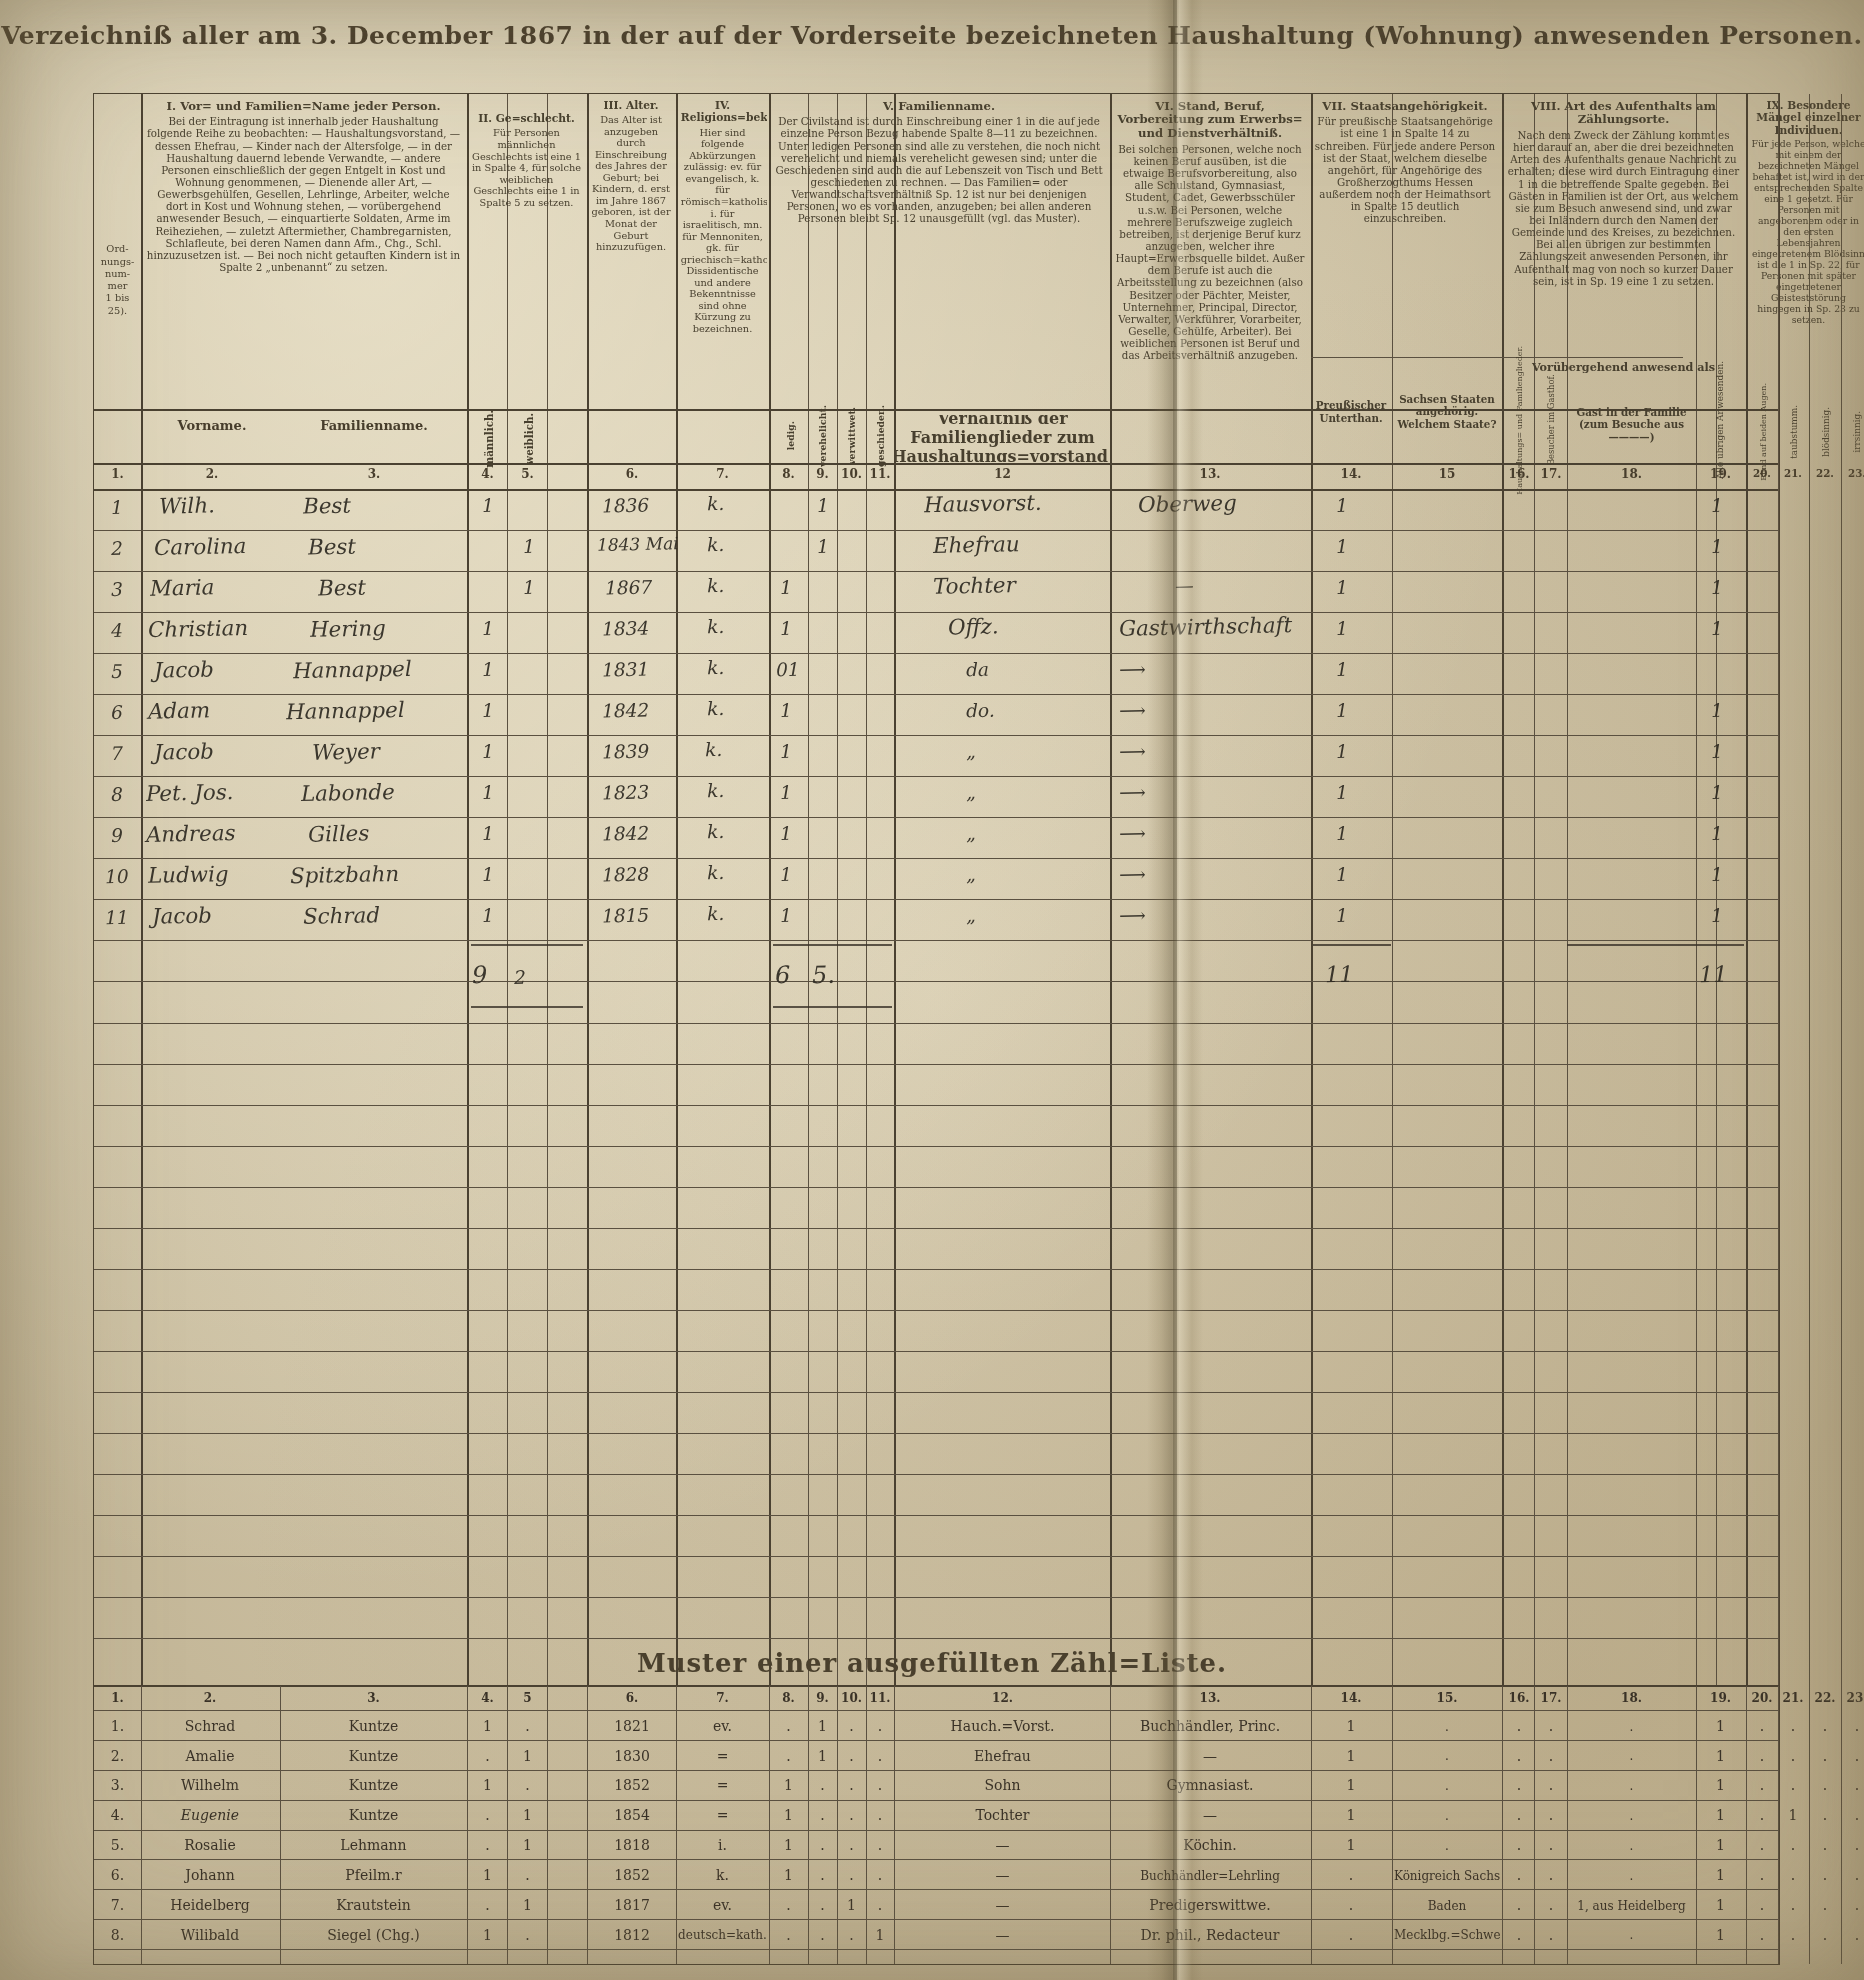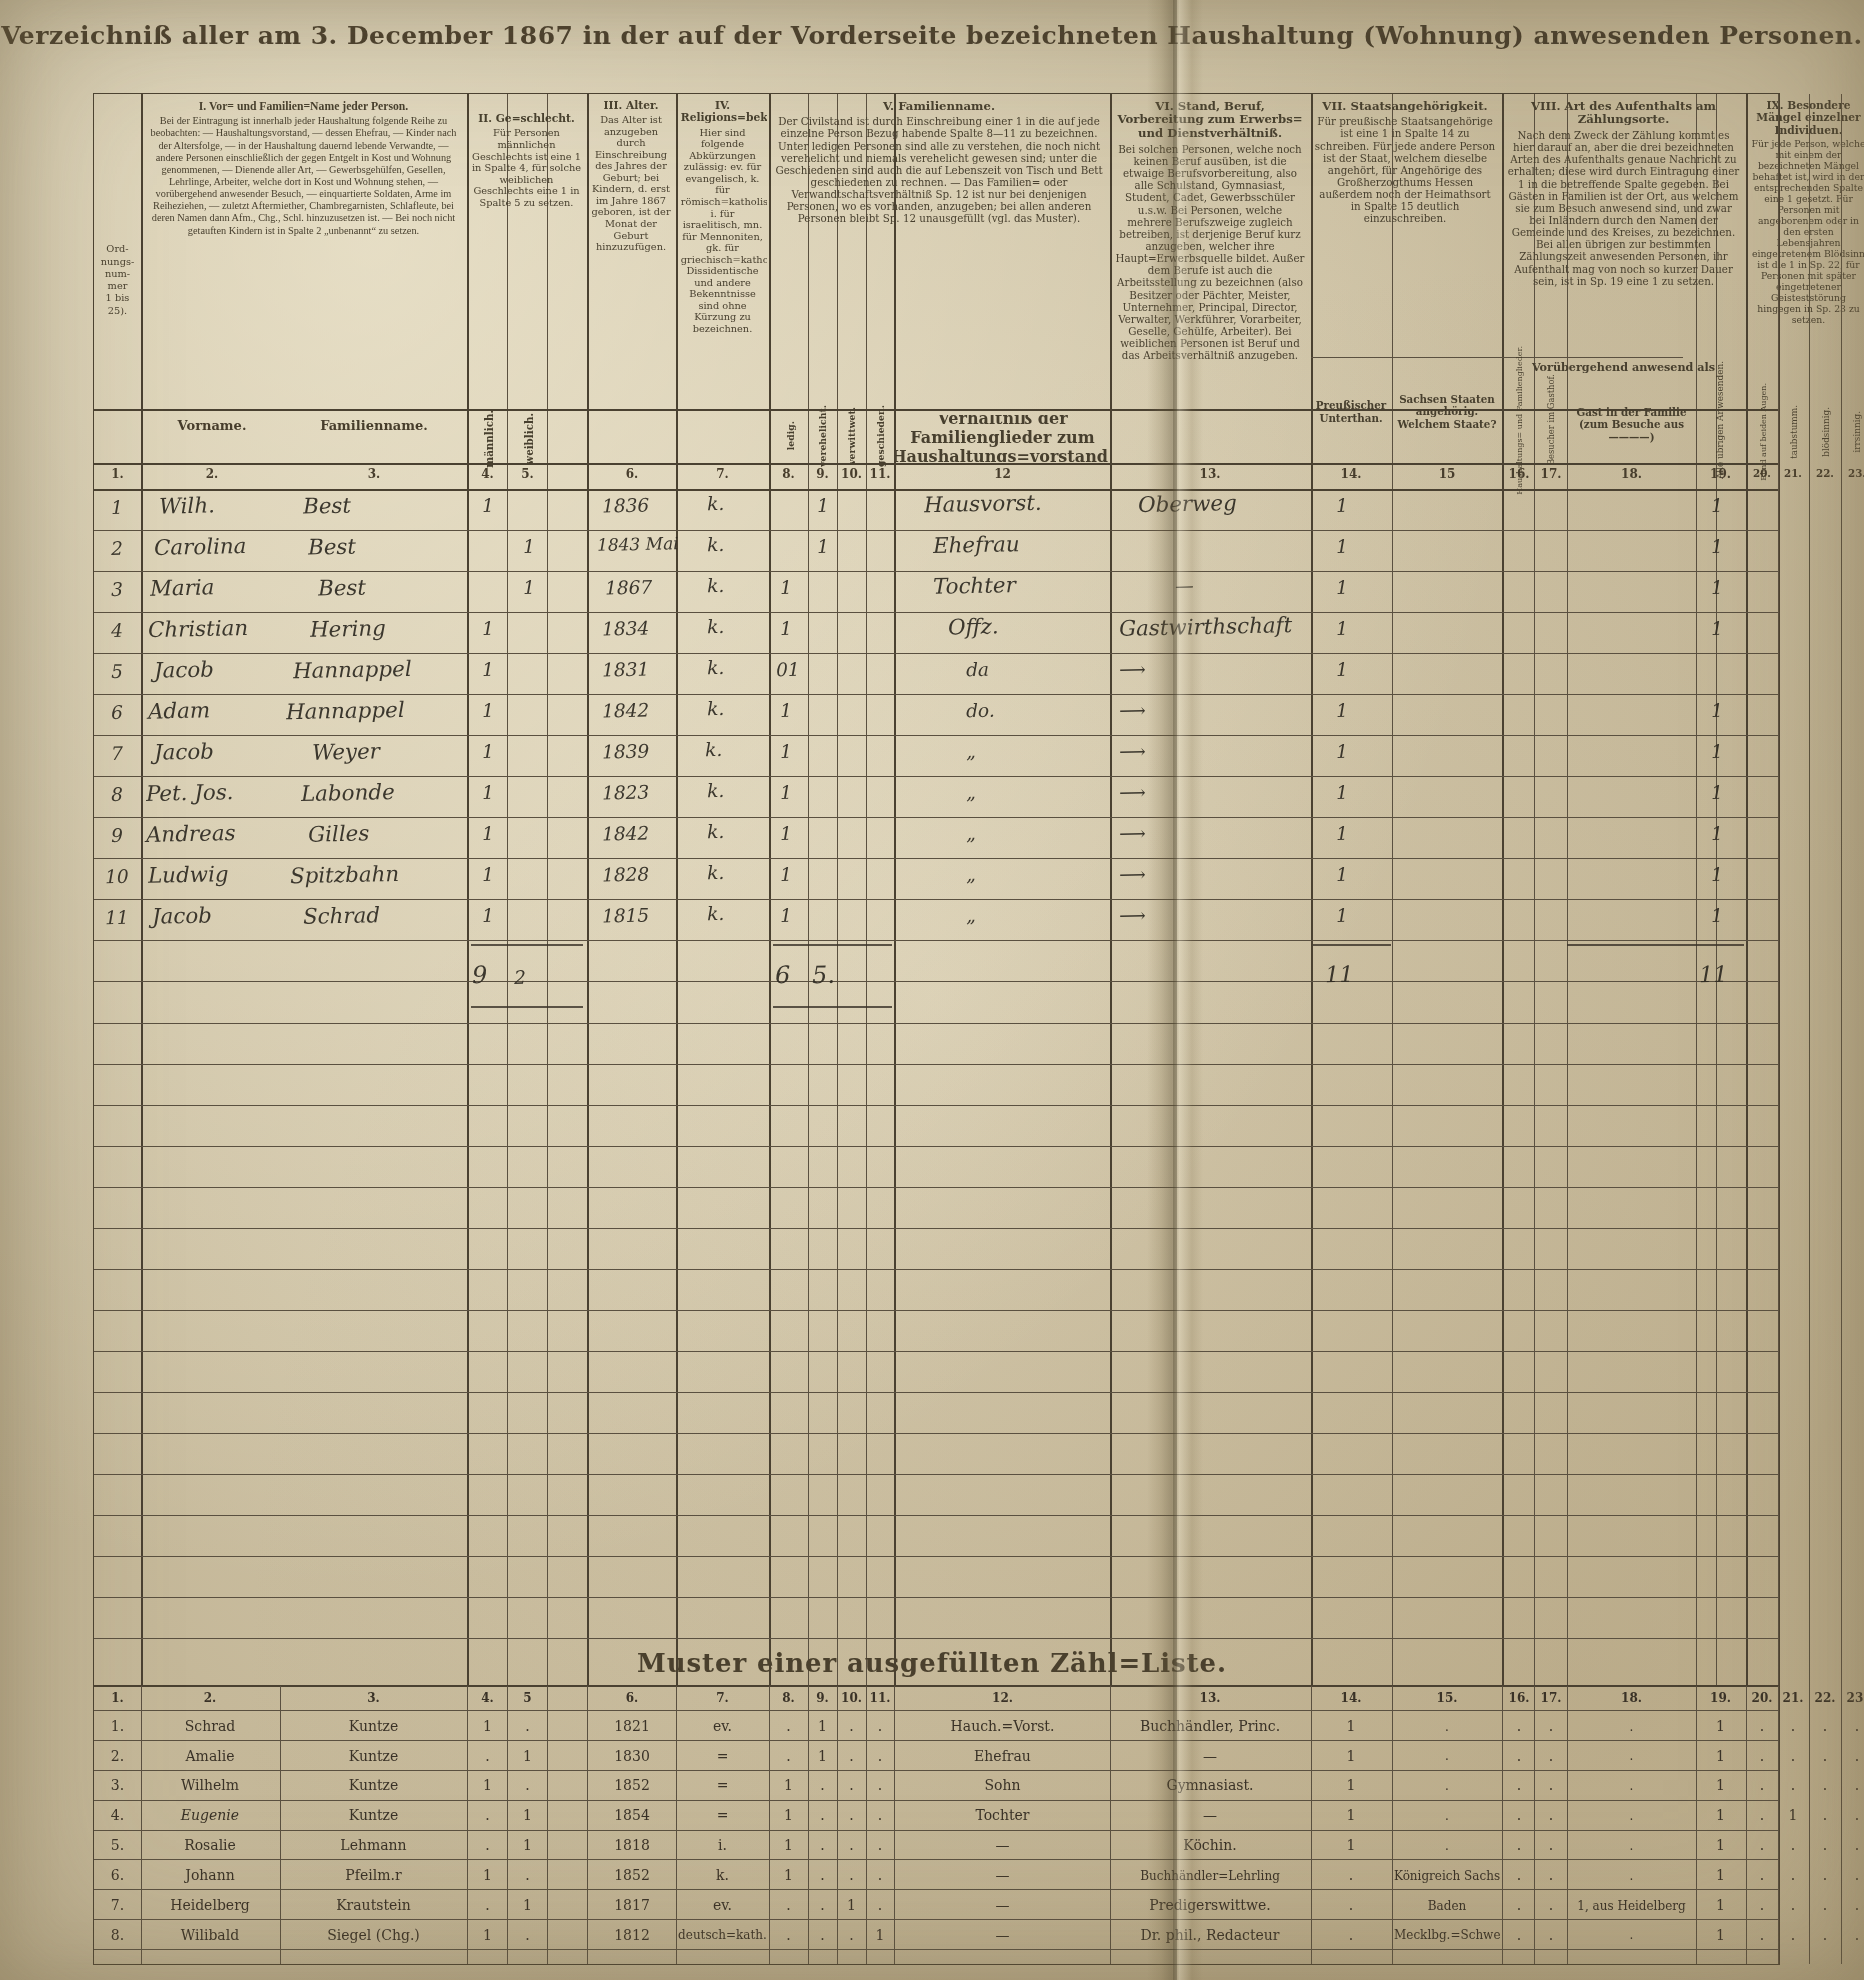--- a/index.html
+++ b/index.html
@@ -187,21 +187,21 @@
     <div class="hline thick" style="top:315px"></div>
     <div class="hline thick" style="top:369px"></div>
     <div class="hline thick" style="top:395px"></div>
 
     <div class="hline" style="top:263px;left:1217px;right:96px"></div>
 
     <div class="hdr" style="left:0;top:3.7px;width:47px;height:365px;display:flex;align-items:center;justify-content:center;">
       <div style="font-size:9.8px;line-height:1.25;">Ord-<br>nungs-<br>num-<br>mer<br>1 bis<br>25).</div>
     </div>
 
-    <div class="hdr just" style="left:48px;top:3.7px;width:323px;height:310px;font-family:Liberation Serif, serif;">
+    <div class="hdr just" style="left:48px;top:3.7px;width:323px;height:310px;">
       <span class="ttl">I. Vor= und Familien=Name jeder Person.</span>
       <span>Bei der Eintragung ist innerhalb jeder Haushaltung folgende Reihe zu beobachten: — Haushaltungsvorstand, — dessen Ehefrau, — Kinder nach der Altersfolge, — in der Haushaltung dauernd lebende Verwandte, — andere Personen einschließlich der gegen Entgelt in Kost und Wohnung genommenen, — Dienende aller Art, — Gewerbsgehülfen, Gesellen, Lehrlinge, Arbeiter, welche dort in Kost und Wohnung stehen, — vorübergehend anwesender Besuch, — einquartierte Soldaten, Arme im Reiheziehen, — zuletzt Aftermiether, Chambregarnisten, Schlafleute, bei deren Namen dann Afm., Chg., Schl. hinzuzusetzen ist. — Bei noch nicht getauften Kindern ist in Spalte 2 „unbenannt“ zu setzen.</span>
     </div>
     <div class="subhdr" style="left:48px;top:324px;width:140px;">Vorname.</div>
     <div class="subhdr" style="left:196px;top:324px;width:168px;">Familienname.</div>
 
     <div class="hdr just" style="left:374px;top:17px;width:117px;height:310px;font-size:9.8px;">
       <span class="ttl" style="font-size:10.7px">II. Ge=schlecht.</span>
       <span>Für Personen männlichen Geschlechts ist eine 1 in Spalte 4, für solche weiblichen Geschlechts eine 1 in Spalte 5 zu setzen.</span>
     </div>

